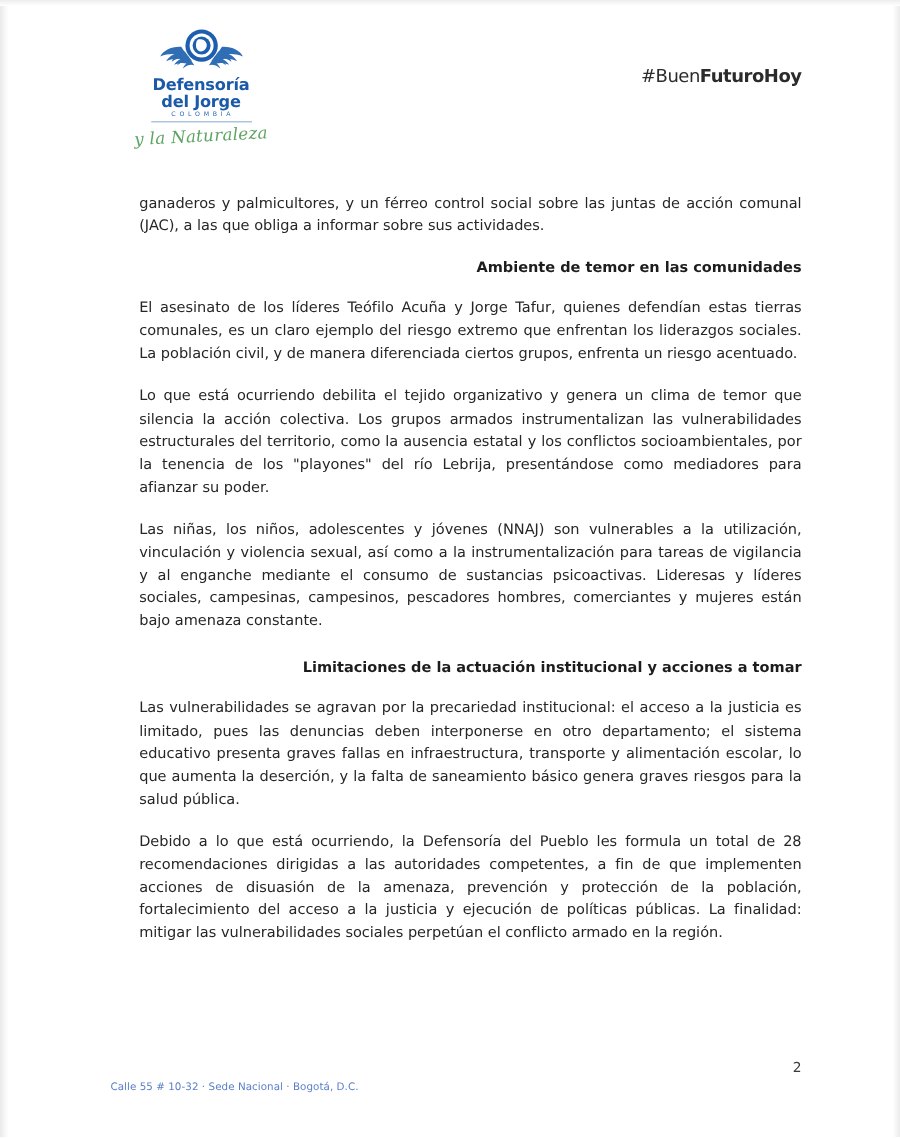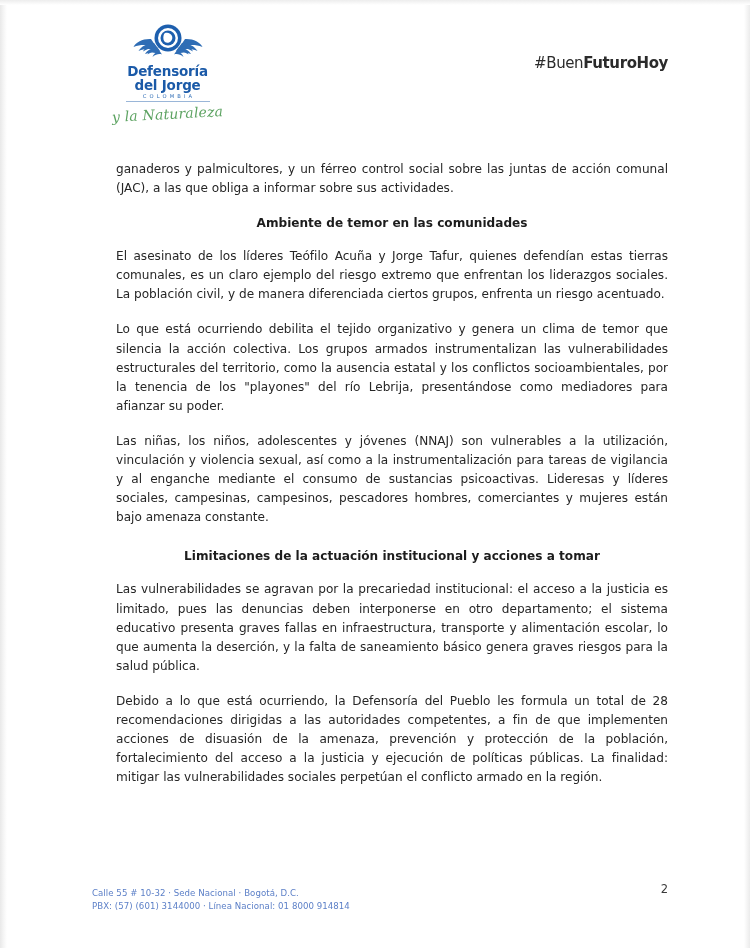--- a/index.html
+++ b/index.html
@@ -121,21 +121,21 @@
     text-align: justify;
     margin: 0 0 16px 0;
   }
   .heading {
     font-family: "DejaVu Sans", sans-serif;
     font-size: 12.1px;
     line-height: 19px;
     font-weight: bold;
     color: #1d1d1d;
     margin: 0 0 14px 0;
-    text-align: center;
+    text-align: right;
   }
   .heading.spaced-top { margin-top: 20px; }
 
   
   .footer {
     position: absolute;
     left: 92px;
     bottom: 36px;
     width: 566px;
     margin-top: 32px;
@@ -217,19 +217,18 @@
     <p class="heading spaced-top">Limitaciones de la actuación institucional y acciones a tomar</p>
 
     <p class="para">Las vulnerabilidades se agravan por la precariedad institucional: el acceso a la justicia es limitado, pues las denuncias deben interponerse en otro departamento; el sistema educativo presenta graves fallas en infraestructura, transporte y alimentación escolar, lo que aumenta la deserción, y la falta de saneamiento básico genera graves riesgos para la salud pública.</p>
 
     <p class="para">Debido a lo que está ocurriendo, la Defensoría del Pueblo les formula un total de 28 recomendaciones dirigidas a las autoridades competentes, a fin de que implementen acciones de disuasión de la amenaza, prevención y protección de la población, fortalecimiento del acceso a la justicia y ejecución de políticas públicas. La finalidad: mitigar las vulnerabilidades sociales perpetúan el conflicto armado en la región.</p>
   </div>
 
   <div class="footer">
     <div class="footer-lines">
       <span class="footer-line">Calle 55 # 10-32 · Sede Nacional · Bogotá, D.C.</span>
-      <span class="footer-line">PBX: (57) (601) 3144000 · Línea Nacional: 01 8000 914814</span>
     </div>
   </div>
 
   <div class="page-number">2</div>
 
 </div>
 
 </body></html>

